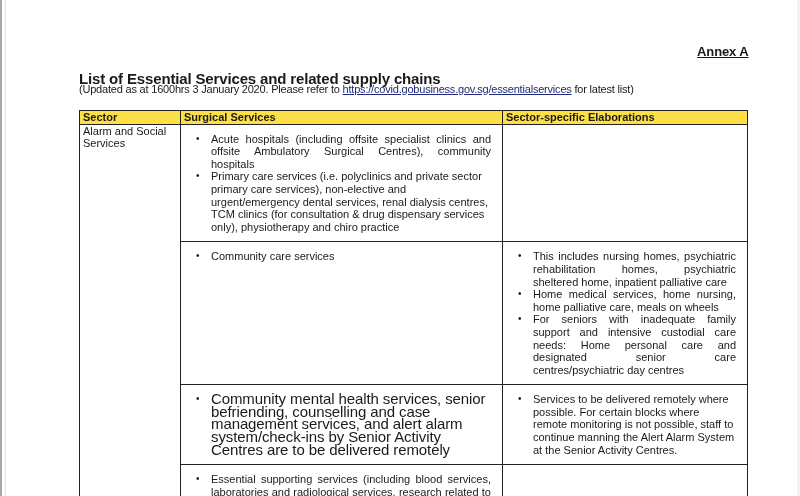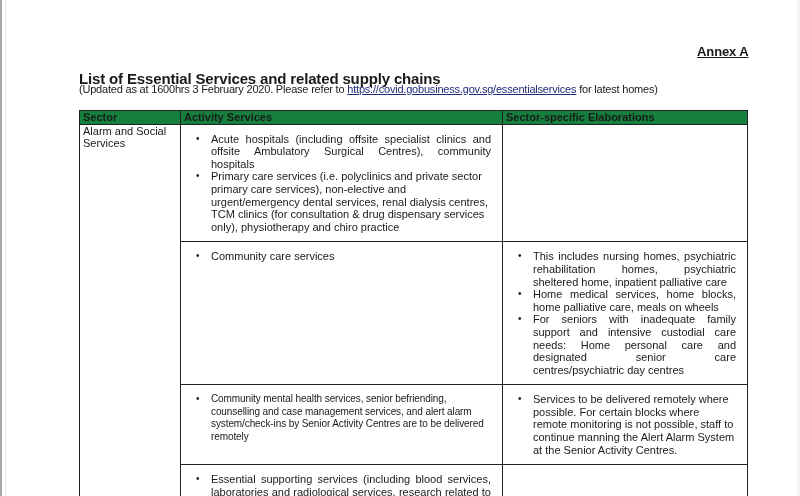--- a/index.html
+++ b/index.html
@@ -43,61 +43,61 @@
     width: 668px;
     table-layout: fixed;
   }
   td, th {
     border: 1px solid #222;
     vertical-align: top;
     padding: 0 3px;
     text-align: left;
   }
   th {
-    background: #15803d; font-weight: bold; height: 12px;
+    background: #fde047; font-weight: bold; height: 12px;
     padding-top: 0; padding-bottom: 0; line-height: 12.6px;
   }
   ul { margin: 8px; padding: 0; list-style: none; }
   li {
     position: relative; padding-left: 19px;
   }
   li::before {
     content: "\2022"; position: absolute; left: 4px; top: 0;
     font-size: 10px;
   }
   .justify { text-align: justify; }
-  .narrow-text { font-size: 10px; letter-spacing: -0.1px; }
+  .narrow-text { font-size: 15px; letter-spacing: -0.1px; }
   .r1 td { height: 93px; }
   .r2 td { height: 118px; }
   .r3 td { height: 66px; }
   .r4 td { height: 66px; }
 </style>
 </head>
 <body>
 
 <div class="page-edge-left"></div>
 <div class="page-edge-left2"></div>
 <div class="page-edge-right"></div>
 
 <div class="annex">Annex A</div>
 
 <div class="title">List of Essential Services and related supply chains</div>
 
-<div class="subtitle"><span>(Updated as at 1600hrs 3 February 2020. Please refer to </span><a>https://covid.gobusiness.gov.sg/essentialservices</a><span> for latest homes)</span></div>
+<div class="subtitle"><span>(Updated as at 1600hrs 3 January 2020. Please refer to </span><a>https://covid.gobusiness.gov.sg/essentialservices</a><span> for latest list)</span></div>
 
 <table>
   <colgroup>
     <col style="width:101px">
     <col style="width:322px">
     <col style="width:245px">
   </colgroup>
   <thead>
     <tr>
       <th>Sector</th>
-      <th>Activity Services</th>
+      <th>Surgical Services</th>
       <th>Sector-specific Elaborations</th>
     </tr>
   </thead>
   <tbody>
     <tr class="r1">
       <td rowspan="4">Alarm and Social Services</td>
       <td>
         <ul>
           <li class="justify">Acute hospitals (including offsite specialist clinics and offsite Ambulatory Surgical Centres), community hospitals</li>
           <li>Primary care services (i.e. polyclinics and private sector primary care services), non-elective and urgent/emergency dental services, renal dialysis centres, TCM clinics (for consultation &amp; drug dispensary services only), physiotherapy and chiro practice</li>
@@ -107,21 +107,21 @@
     </tr>
     <tr class="r2">
       <td>
         <ul>
           <li>Community care services</li>
         </ul>
       </td>
       <td>
         <ul>
           <li class="justify">This includes nursing homes, psychiatric rehabilitation homes, psychiatric sheltered home, inpatient palliative care</li>
-          <li class="justify">Home medical services, home blocks, home palliative care, meals on wheels</li>
+          <li class="justify">Home medical services, home nursing, home palliative care, meals on wheels</li>
           <li class="justify">For seniors with inadequate family support and intensive custodial care needs: Home personal care and designated senior care centres/psychiatric day centres</li>
         </ul>
       </td>
     </tr>
     <tr class="r3">
       <td>
         <ul>
           <li class="narrow-text">Community mental health services, senior befriending, counselling and case management services, and alert alarm system/check-ins by Senior Activity Centres are to be delivered remotely</li>
         </ul>
       </td>

